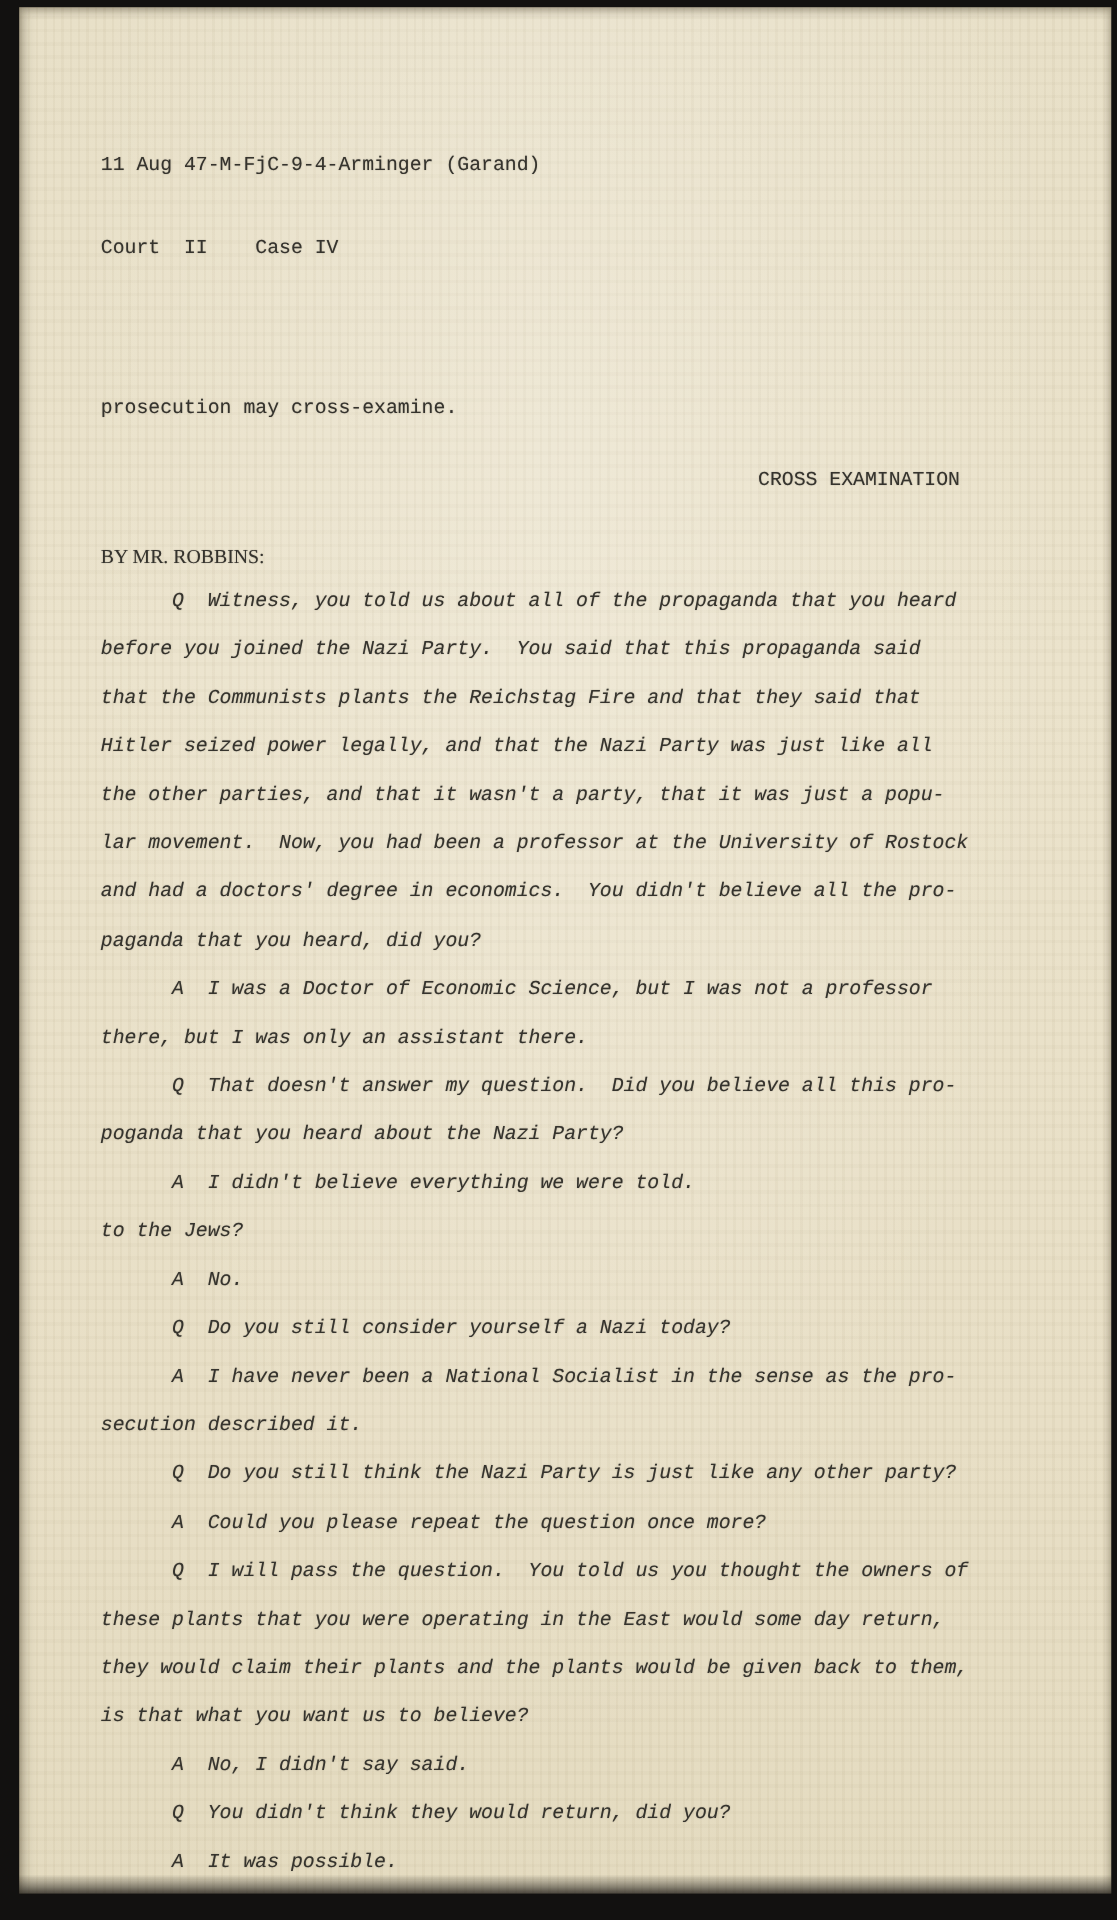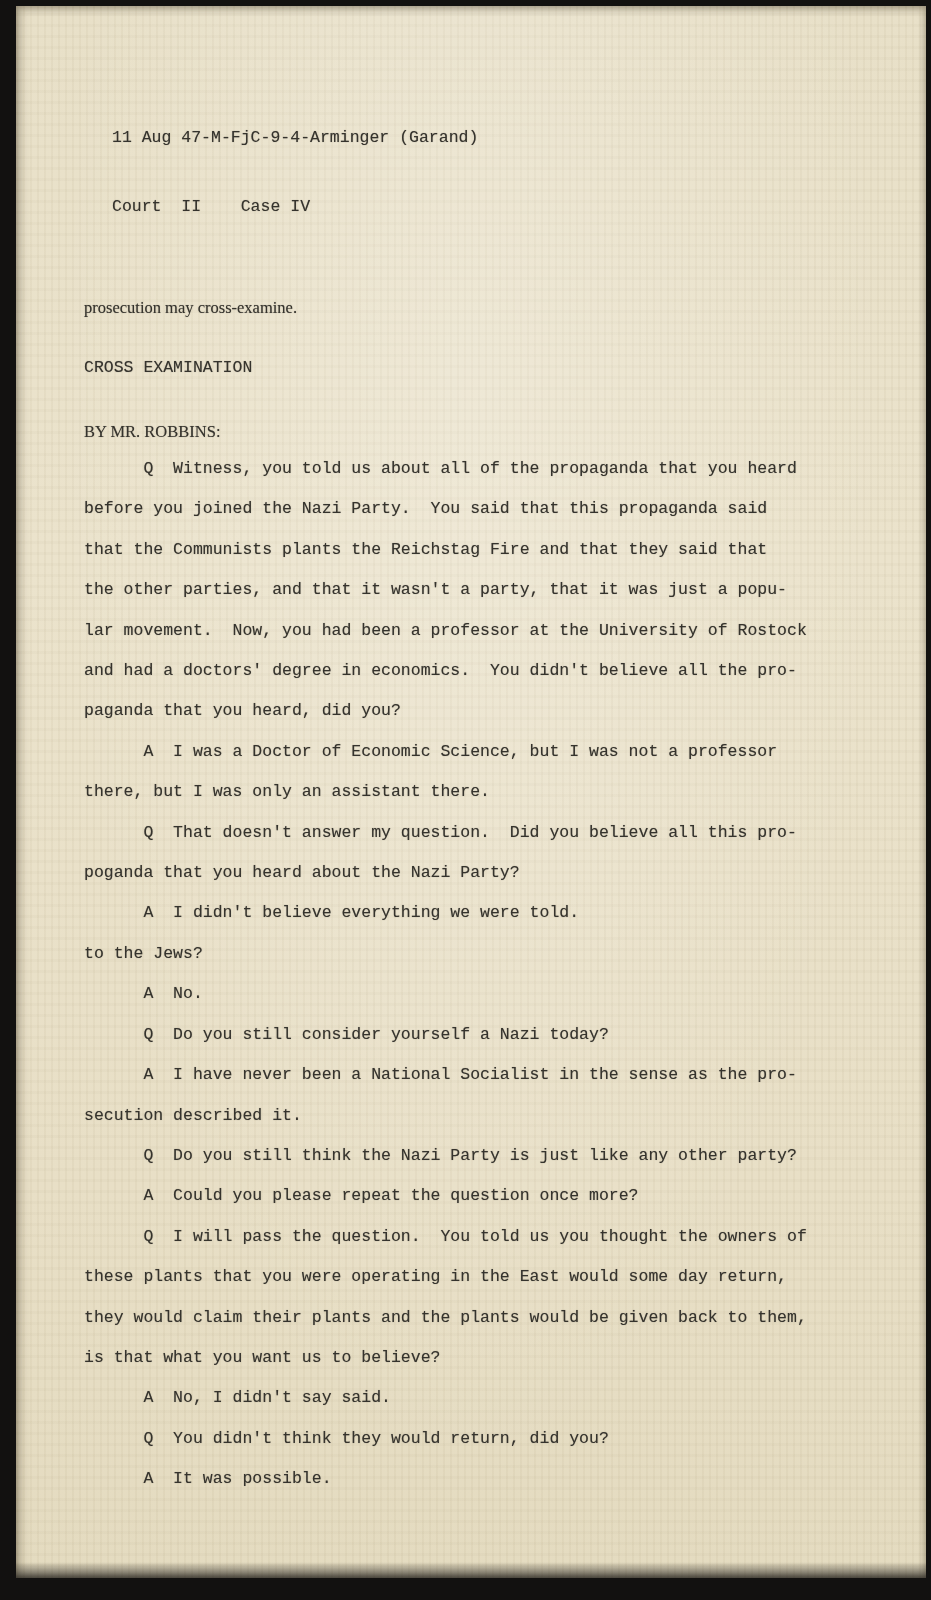--- a/index.html
+++ b/index.html
@@ -42,46 +42,45 @@
     width: 716px;
     color: #35332d;
     font-size: 16.5px;
     text-shadow: 0 0 1px rgba(55,52,45,0.45);
     z-index: 2;
   }
   .header-block {
     margin-top: 74px;
     line-height: 23px;
     white-space: pre;
-    margin-left: 28px;
   }
   .intro-line {
-    margin-top: 32px;
+    margin-top: 64px;
     line-height: 23px;
     white-space: pre;
-    font-family: Liberation Serif, serif;
   }
   .section-title {
     margin-top: 37px;
     line-height: 23px;
-    text-align: left;
+    text-align: right;
     white-space: pre;
   }
   .byline {
     margin-top: 41px;
     line-height: 23px;
     white-space: pre;
     font-family: Liberation Serif, serif;
   }
   .transcript {
     margin-top: 6px;
   }
   .transcript .line {
     line-height: 40.4px;
     white-space: pre;
+    font-style: italic;
   }
 </style>
 </head>
 <body>
 
 <div class="paper"></div>
 
 <div class="content">
   <div class="header-block">
     <div>11 Aug 47-M-FjC-9-4-Arminger (Garand)</div>
@@ -91,20 +90,21 @@
   <div class="intro-line">prosecution may cross-examine.</div>
 
   <div class="section-title">CROSS EXAMINATION</div>
 
   <div class="byline">BY MR. ROBBINS:</div>
 
   <div class="transcript">
       <div class="line">      Q  Witness, you told us about all of the propaganda that you heard</div>
       <div class="line">before you joined the Nazi Party.  You said that this propaganda said</div>
       <div class="line">that the Communists plants the Reichstag Fire and that they said that</div>
+      <div class="line">Hitler seized power legally, and that the Nazi Party was just like all</div>
       <div class="line">the other parties, and that it wasn't a party, that it was just a popu-</div>
       <div class="line">lar movement.  Now, you had been a professor at the University of Rostock</div>
       <div class="line">and had a doctors' degree in economics.  You didn't believe all the pro-</div>
       <div class="line">paganda that you heard, did you?</div>
       <div class="line">      A  I was a Doctor of Economic Science, but I was not a professor</div>
       <div class="line">there, but I was only an assistant there.</div>
       <div class="line">      Q  That doesn't answer my question.  Did you believe all this pro-</div>
       <div class="line">poganda that you heard about the Nazi Party?</div>
       <div class="line">      A  I didn't believe everything we were told.</div>
       <div class="line">to the Jews?</div>

